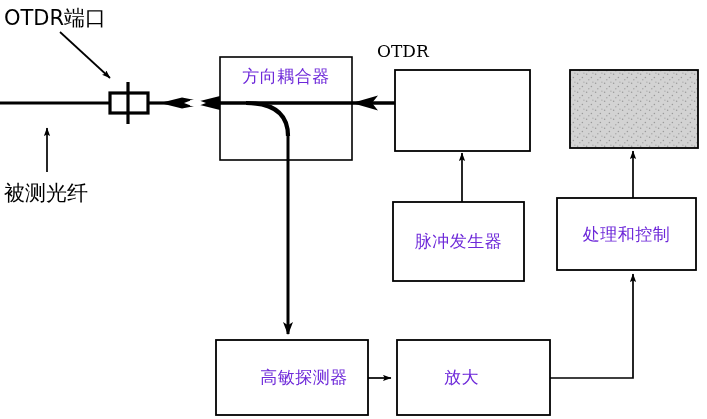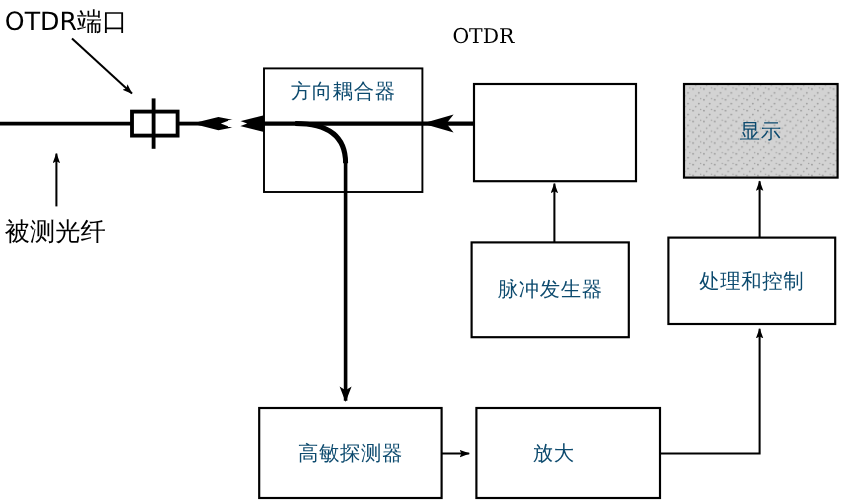--- a/index.html
+++ b/index.html
@@ -22,35 +22,36 @@
     width: 707px;
     height: 419px;
   }
   .blk-label {
     position: absolute;
     display: flex;
     align-items: center;
     justify-content: center;
     font-family: "DejaVu Sans", "Liberation Sans", sans-serif;
     font-size: 17px;
-    color: #0c4a6e;
+    color: #6d28d9;
     letter-spacing: 0.5px;
     white-space: nowrap;
     pointer-events: none;
   }
   .free-label {
     position: absolute;
     font-family: "DejaVu Sans", "Liberation Sans", sans-serif;
     font-size: 21px;
     color: #000000;
     white-space: nowrap;
   }
   .serif-label {
     font-family: "DejaVu Serif", "Liberation Serif", serif;
     font-size: 17px;
+    margin-top: 20px;
   }
 </style>
 </head>
 <body>
 
 <div id="diagram-root">
 
   <svg class="layer" viewBox="0 0 707 419" xmlns="http://www.w3.org/2000/svg">
     <defs>
       <marker id="arrowFilled" markerWidth="10" markerHeight="10" refX="8" refY="3.6" orient="auto" markerUnits="userSpaceOnUse">
@@ -159,23 +160,22 @@
 
   <div class="free-label" style="left:4px; top:4px;">OTDR端口</div>
 
   <div class="free-label" style="left:4px; top:179px;">被测光纤</div>
 
   <div class="free-label serif-label" style="left:377px; top:21px;">OTDR</div>
 
   <div class="blk-label" style="left:220px; top:59px; width:132px; height:34px;">方向耦合器</div>
 
 
-  <div class="blk-label" style="left:570px; top:70px; width:128px; height:78px;">显示</div>
 
   <div class="blk-label" style="left:557px; top:198px; width:139px; height:72px;">处理和控制</div>
 
   <div class="blk-label" style="left:393px; top:202px; width:131px; height:79px;">脉冲发生器</div>
 
-  <div class="blk-label" style="left:216px; top:340px; width:152px; height:75px;">高敏探测器</div>
+  <div class="blk-label" style="left:216px; top:340px; width:152px; height:75px;padding-left:12px;">高敏探测器</div>
 
   <div class="blk-label" style="left:385px; top:340px; width:153px; height:75px;">放大</div>
 
 </div>
 
 </body></html>

